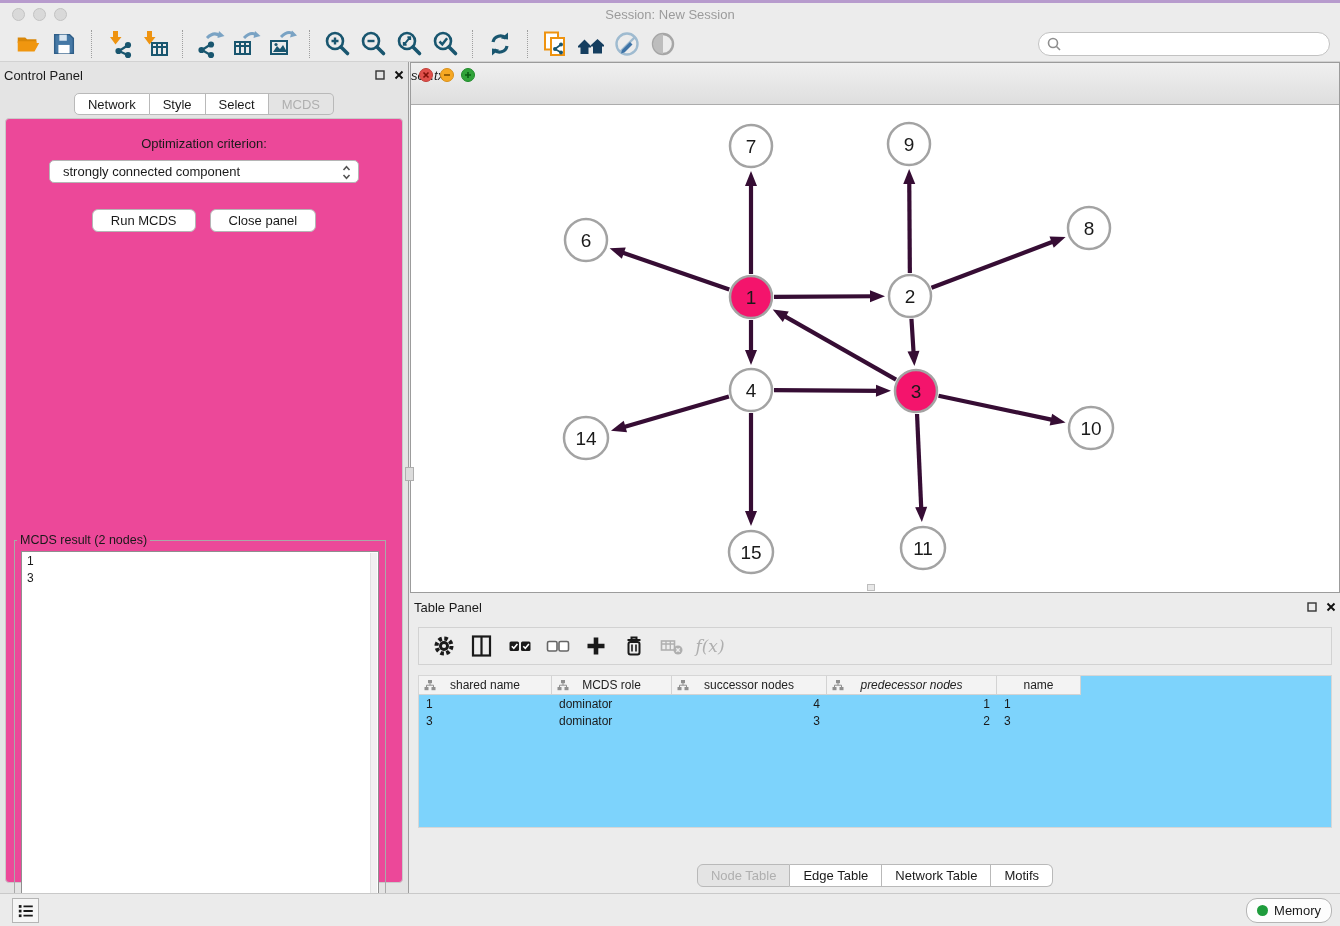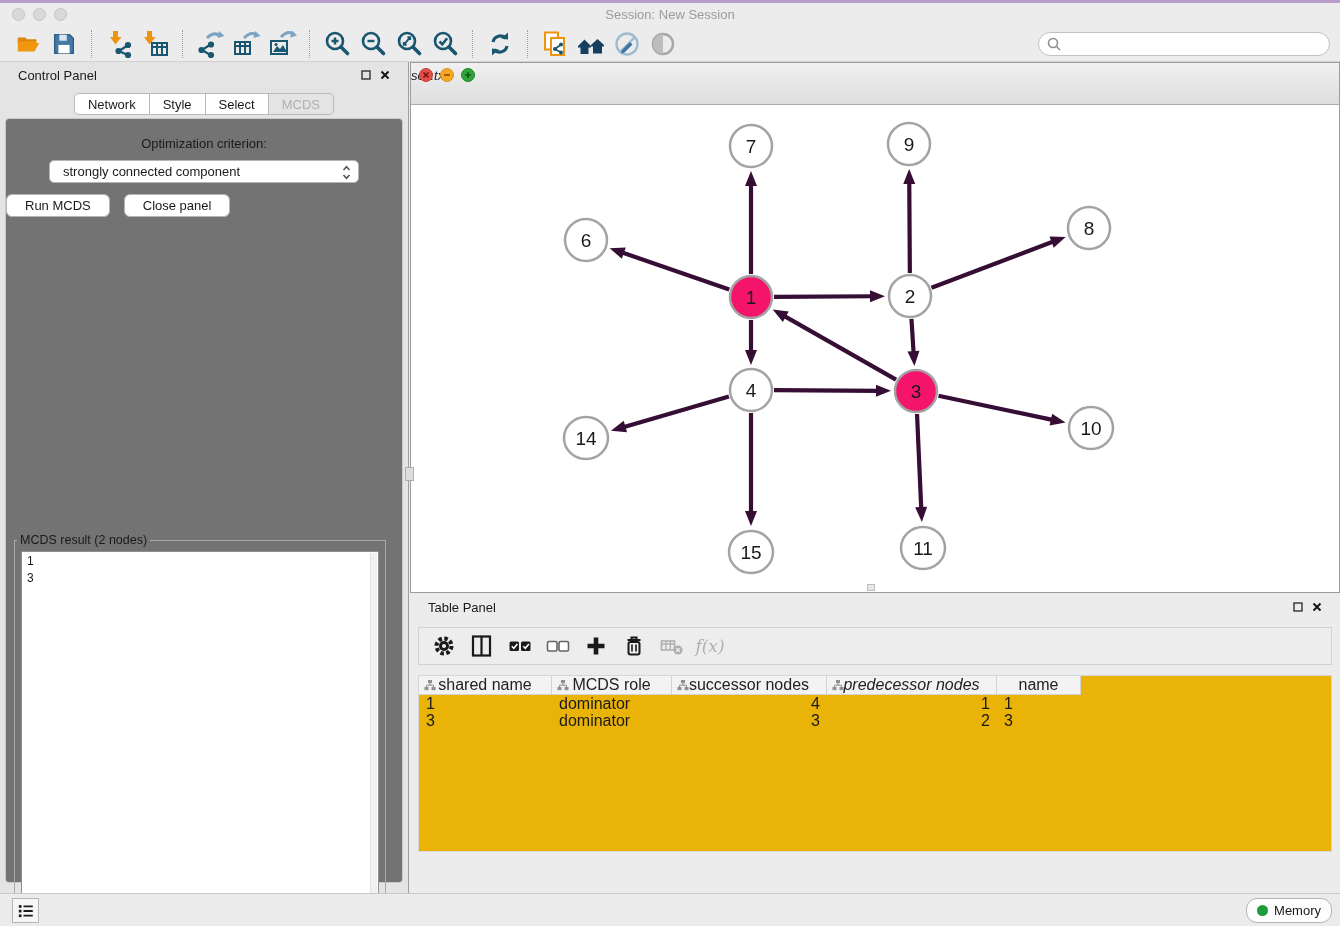--- a/index.html
+++ b/index.html
@@ -14,32 +14,32 @@
   .tbi { width:32px; height:30px; display:flex; align-items:center; justify-content:center; margin:0 2px; }
   .tsep { width:1px; height:28px; border-left:1px dotted #9F9F9F; margin:0 9px; }
   .search-wrap { margin-left:auto; position:relative; }
   .search-input { width:292px; height:24px; border-radius:13px; border:1px solid #C2C2C2; background:#fff; padding:0 10px 0 27px; font-size:13px; outline:none; }
   .search-glass { position:absolute; left:9px; top:5px; }
 
   .main { position:absolute; top:62px; left:0; right:0; bottom:33px; }
 
   
   .control-panel { position:absolute; left:0; top:0; bottom:0; width:409px; background:#E4E4E4; border-right:1px solid #9E9E9E; }
-  .panel-header { height:26px; display:flex; align-items:center; padding:0 18px; font-size:13px; }
+  .panel-header { height:26px; display:flex; align-items:center; padding:0 4px; font-size:13px; }
   .ph-icons { margin-left:auto; display:flex; gap:9px; align-items:center; }
   .ctab-strip { display:flex; justify-content:center; margin-top:5px; position:relative; z-index:2; }
   .ctab { height:22px; padding:0 13px; background:#fff; border:1px solid #B9B9B9; border-left:none; font-size:13px; display:flex; align-items:center; }
   .ctab:first-child { border-left:1px solid #B9B9B9; border-radius:5px 0 0 5px; }
   .ctab:last-child { border-radius:0 5px 5px 0; }
   .ctab.active { background:#E4E4E4; color:#AFAFAF; }
-  .cp-content { position:absolute; left:5px; right:5px; top:56px; bottom:10px; background:#737373; border:1px solid #C9C9C9; border-radius:4px; }
+  .cp-content { position:absolute; left:5px; right:5px; top:56px; bottom:10px; background:#ec4899; border:1px solid #C9C9C9; border-radius:4px; }
   .opt-label { text-align:center; margin-top:17px; font-size:13px; }
   .crit-select { position:relative; margin:9px auto 0; width:310px; height:23px; background:#fff; border:1px solid #B5B5B5; border-radius:5px; display:flex; align-items:center; padding:0 26px 0 13px; font-size:13px; }
   .stepper { position:absolute; right:7px; top:4px; }
-  .btn-row { display:flex; gap:14px; margin-top:11px; }
+  .btn-row { display:flex; justify-content:center; gap:14px; margin-top:26px; }
   .btn { height:23px; padding:0 18px; background:#fff; border:1px solid #B5B5B5; border-radius:6px; font-size:13px; display:flex; align-items:center; }
   .result-fieldset { position:absolute; left:8px; top:374px; width:372px; height:385px; border:1px solid #A9A9A9;margin-top:40px; }
   .result-fieldset legend { font-size:12.5px; padding:0 3px; margin-left:2px; }
   .result-box { position:absolute; left:6px; right:6px; top:4px; bottom:8px; background:#fff; border:1px solid #8F8F8F; font-size:12px; line-height:17px; padding:1px 14px 1px 5px; white-space:pre-line; }
   .result-scroll { position:absolute; top:1px; bottom:1px; right:1px; width:7px; background:#F1F1F1; border-left:1px solid #E2E2E2; }
   .v-grip { position:absolute; left:-6px; top:404px; width:9px; height:14px; background:#DCDCDC; border:1px solid #AFAFAF; }
 
   
   .network-window { position:absolute; left:410px; top:0; right:0; height:531px; background:#fff; border:1px solid #9C9C9C; }
   .nw-titlebar { height:42px; background:linear-gradient(#F0F0F0,#DEDEDE); border-bottom:1px solid #ACACAC; position:relative; text-align:left; font-size:13px; line-height:25px;font-style:italic; }
@@ -49,21 +49,21 @@
   .nw-yellow { background:#F6A823; border:1px solid #D9901B; }
   .nw-green { background:#30A339; border:1px solid #1F8A2B; }
   .nw-canvas { position:absolute; left:0; top:25px; right:0; bottom:0; overflow:hidden; }
   .nw-grip { position:absolute; left:456px; bottom:1px; width:8px; height:7px; background:#E8E8E8; border:1px solid #BDBDBD; }
 
   
   .table-panel { position:absolute; left:410px; top:532px; right:0; bottom:0; background:#ECECEC; }
   .tp-toolbar { position:absolute; left:8px; right:8px; top:33px; height:38px; background:#EDEDED; border:1px solid #D2D2D2; display:flex; align-items:center; padding:0 6px; }
   .tpi { width:38px; height:30px; display:flex; align-items:center; justify-content:center; }
   .fx { font-family:"DejaVu Serif","Liberation Serif",serif; font-style:italic; font-size:17px; color:#AFAFAF; }
-  .tp-table { position:absolute; left:8px; right:8px; top:81px; height:177px; background:#eab308; border:1px solid #D6D6D6; font-size:16px; overflow:hidden; }
+  .tp-table { position:absolute; left:8px; right:8px; top:81px; height:153px; background:#7dd3fc; border:1px solid #D6D6D6; font-size:12px; overflow:hidden; }
   .tp-header { display:flex; height:19px; }
   .tp-hcell { background:#F3F3F3; border-right:1px solid #D3D3D3; border-bottom:1px solid #D3D3D3; display:flex; align-items:center; justify-content:center; position:relative; color:#222; }
   .tp-hicon { position:absolute; left:5px; top:4px; }
   .tp-row { display:flex; height:17px; }
   .tp-cell { display:flex; align-items:center; padding:0 7px; }
   .tp-tabs { position:absolute; left:0; right:0; top:270px; display:flex; justify-content:center; }
   .ttab { height:23px; padding:0 13px; background:#fff; border:1px solid #B9B9B9; border-left:none; font-size:13px; display:flex; align-items:center; }
   .ttab:first-child { border-left:1px solid #B9B9B9; border-radius:6px 0 0 6px; }
   .ttab:last-child { border-radius:0 6px 6px 0; }
   .ttab.active { background:#E4E4E4; color:#AFAFAF; }
@@ -499,20 +499,26 @@
           </div>
           <div class="tp-row">
             <div class="tp-cell" style="width: 133px; justify-content: flex-start;">3</div>
             <div class="tp-cell" style="width: 120px; justify-content: flex-start;">dominator</div>
             <div class="tp-cell" style="width: 155px; justify-content: flex-end;">3</div>
             <div class="tp-cell" style="width: 170px; justify-content: flex-end;">2</div>
             <div class="tp-cell" style="width: 84px; justify-content: flex-start;">3</div>
           </div>
         </div>
     </div>
+    <div class="tp-tabs">
+      <div class="ttab active">Node Table</div>
+      <div class="ttab">Edge Table</div>
+      <div class="ttab">Network Table</div>
+      <div class="ttab">Motifs</div>
+    </div>
   </div>
 </div>
 
 <div class="status-bar">
   <div class="list-btn">
     <svg width="22" height="22" viewBox="0 0 26 26">
         <path d="M10 7.5 h11 M10 13 h11 M10 18.5 h11" stroke="#1A1A1A" stroke-width="2.2"></path>
         <g fill="#1A1A1A">
           <rect x="4.5" y="6" width="3.2" height="3.2"></rect>
           <rect x="4.5" y="11.5" width="3.2" height="3.2"></rect>

